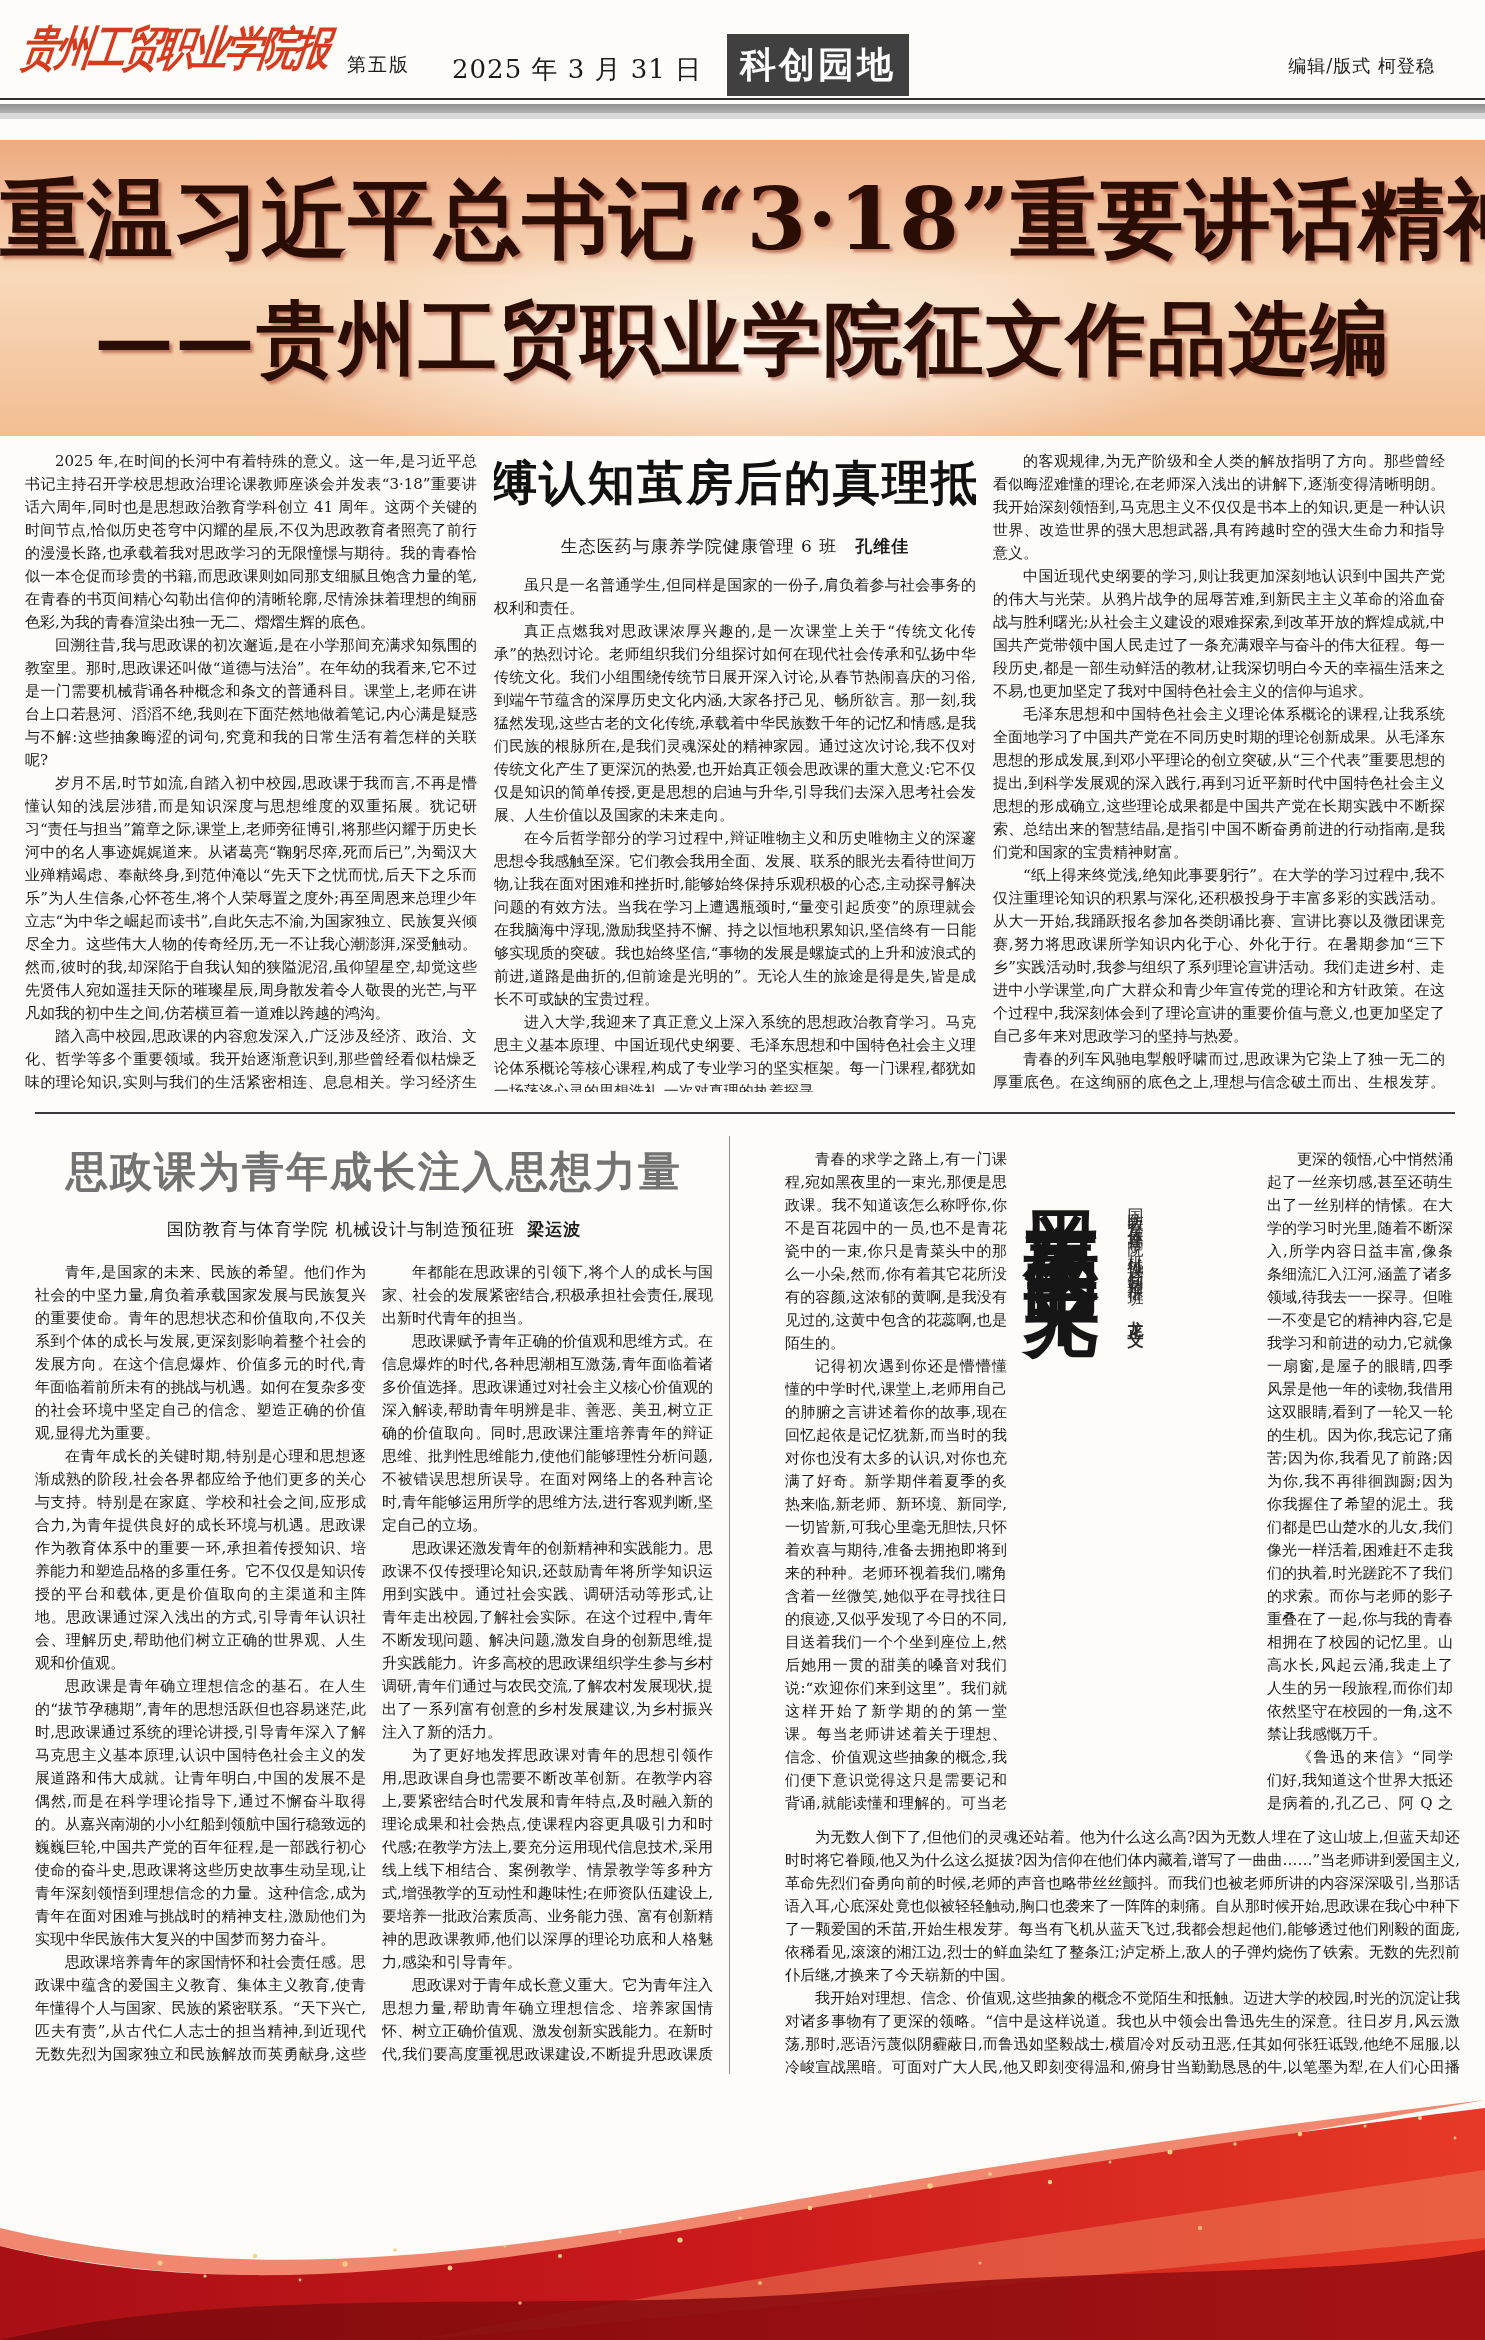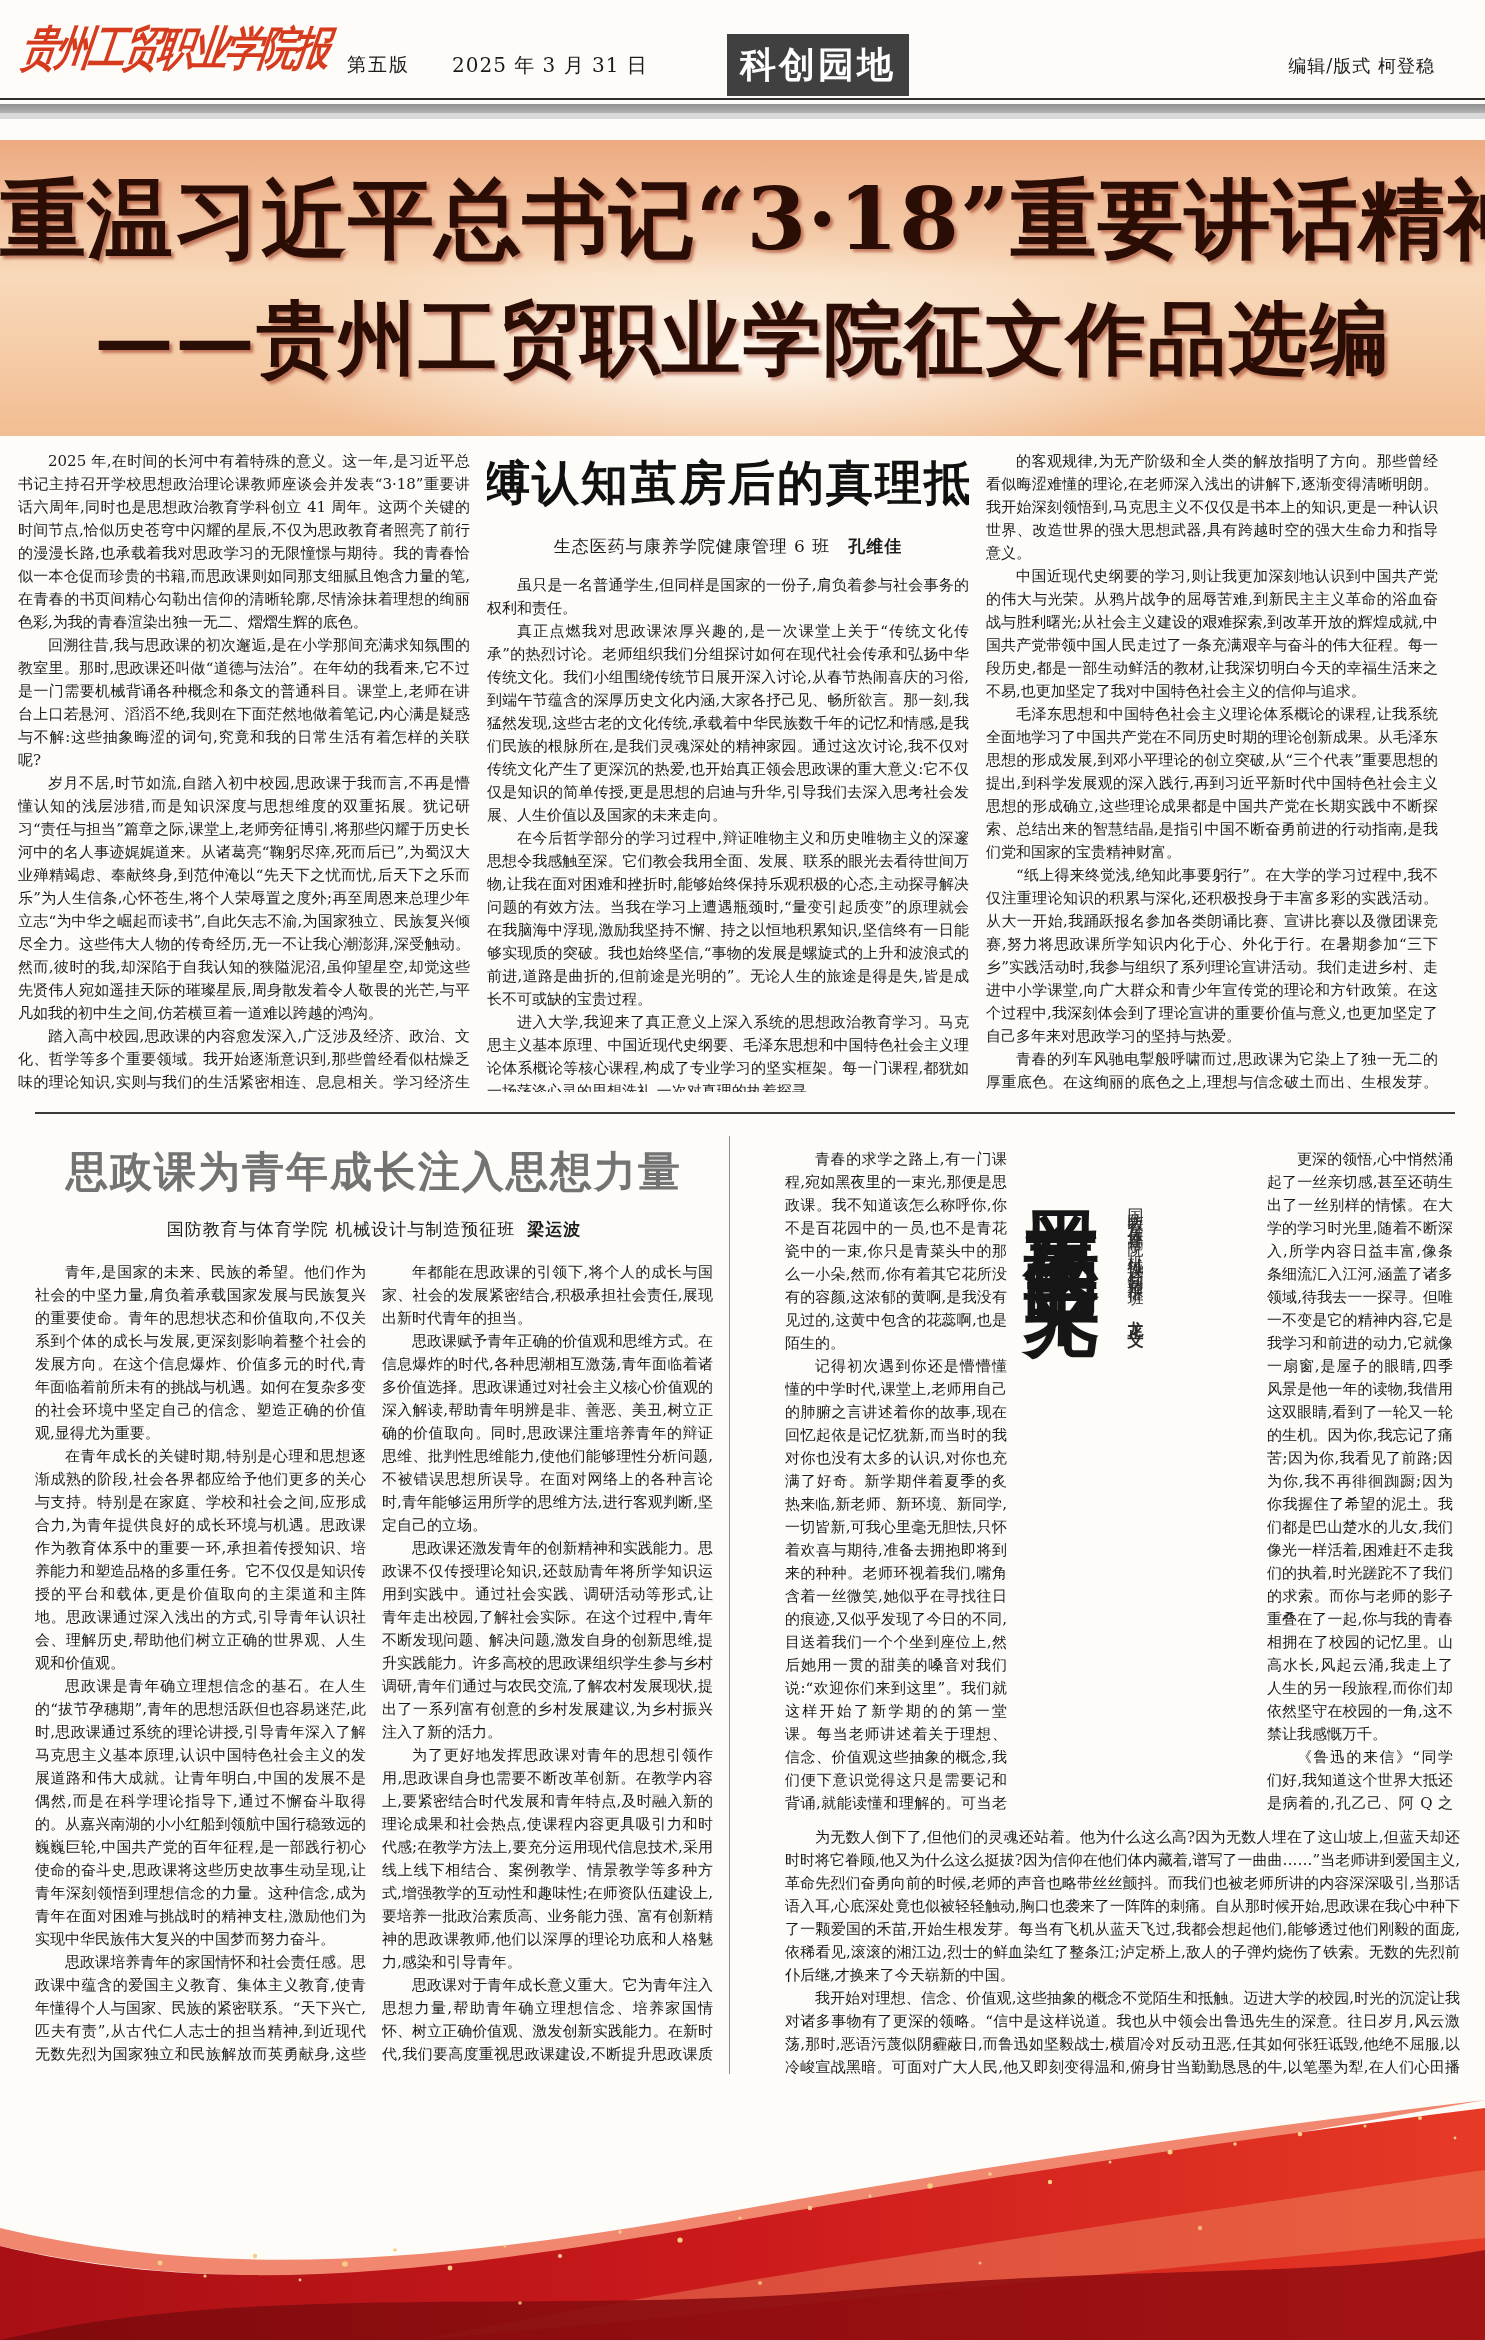--- a/index.html
+++ b/index.html
@@ -10,21 +10,21 @@
     font-family:"DejaVu Serif","Liberation Serif",serif; color:#1b1b1b;
   }
   
   .masthead {
     position:absolute; left:26px; top:18px; width:235px;
     font-size:37px; font-weight:bold; font-style:italic;
     color:#d63b1e; letter-spacing:-3px; transform:skewX(-8deg) scaleY(1.25);
     transform-origin:left top; white-space:nowrap;
   }
   .edition { position:absolute; left:347px; top:52px; font-size:19px; letter-spacing:2px; }
-  .pubdate { position:absolute; left:452px; top:52px; font-size:20px; letter-spacing:1px; }
+  .pubdate { position:absolute; left:452px; top:52px; font-size:26px; letter-spacing:1px; }
   .badge {
     position:absolute; left:727px; top:34px; width:182px; height:62px;
     background:#404040; color:#fff; font-size:36px; font-weight:bold;
     display:flex; align-items:center; justify-content:center; letter-spacing:3px;
   }
   .editor { position:absolute; right:50px; top:54px; font-size:18px; letter-spacing:1px; }
   .head-rule { position:absolute; left:0; top:98px; width:100%; height:2px; background:#2e2e2e; }
   .gray-bar  { position:absolute; left:0; top:104px; width:100%; height:9px;
                background:linear-gradient(180deg,#8f8f8f,#b3b3b3); }
   .gray-bar2 { position:absolute; left:0; top:113px; width:100%; height:6px; background:#d9d9d9; }
@@ -45,21 +45,21 @@
   .banner-l2 {
     margin-top:8px; font-size:79px; font-weight:bold; color:#2a0d05;
     letter-spacing:2px; text-shadow:3px 3px 3px rgba(150,45,25,.55);
     white-space:nowrap;
   }
 
   
   .body-text p { text-indent:2em; text-align:justify; font-size:15px; line-height:23px; margin:0; }
 
   
-  .article1 { position:absolute; left:18px; top:450px; width:1420px; height:642px; display:flex; gap:17px; }
+  .article1 { position:absolute; left:25px; top:450px; width:1420px; height:642px; display:flex; gap:17px; }
   .a1-col   { overflow:hidden; }
   .a1-c1 { width:452px; height:642px; }
   .a1-c2 { width:482px; height:642px; display:flex; flex-direction:column; }
   .a1-c3 { width:452px; height:642px; }
   .a1-title {
     align-self:center; width:max-content; font-size:47px; font-weight:bold;
     letter-spacing:2px; margin-top:2px; color:#111; white-space:nowrap;
   }
   .a1-byline { text-align:center; font-size:17px; margin-top:20px; margin-bottom:16px; letter-spacing:1px; }
   .a1-byline b { margin-left:18px; }

